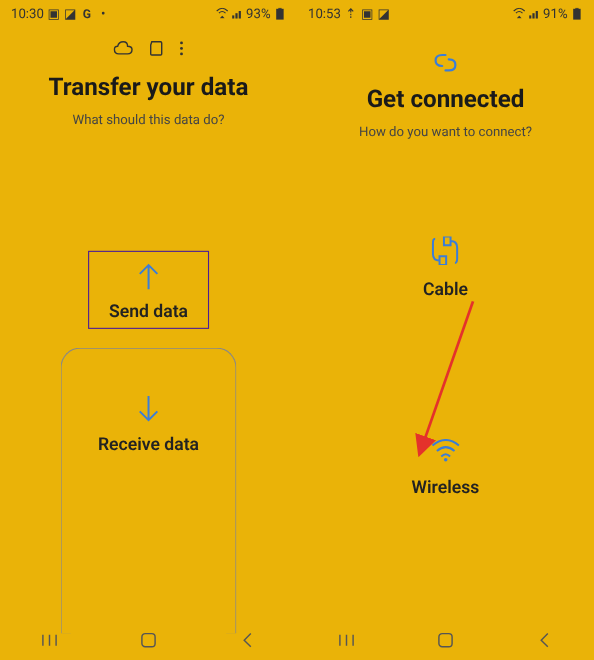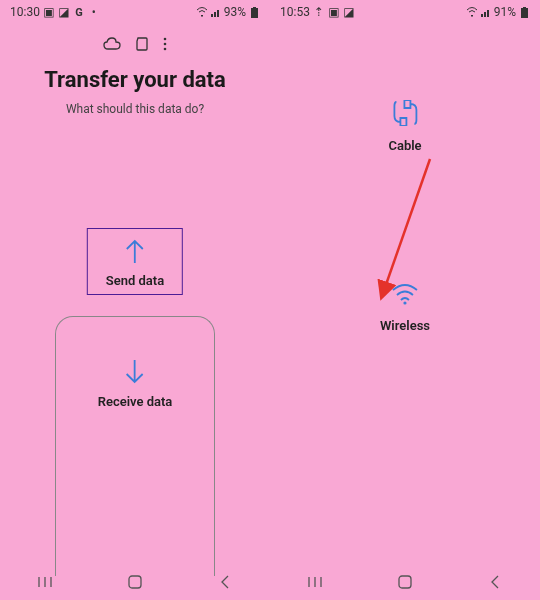--- a/index.html
+++ b/index.html
@@ -8,21 +8,21 @@
       height: 600px;
       background: #f8f8f8;
       font-family: -apple-system, BlinkMacSystemFont, 'Segoe UI', Roboto, sans-serif;
       display: flex;
       position: relative;
     }
     .phone {
       width: 270px;
       height: 600px;
       position: relative;
-      background: #f9a8d4;
+      background: #eab308;
     }
     .status-bar {
       display: flex;
       justify-content: space-between;
       align-items: center;
       padding: 4px 10px;
       font-size: 12px;
       color: #333;
       height: 24px;
     }
@@ -56,21 +56,21 @@
     .option {
       display: flex;
       flex-direction: column;
       align-items: center;
       gap: 8px;
       position: absolute;
       left: 50%;
       transform: translateX(-50%);
     }
     .option-label {
-      font-size: 13px;
+      font-size: 16px;
       font-weight: 600;
       color: #222;
     }
     .send-box {
       top: 100px;
       border: 1px solid #4c1d95;
       padding: 8px 18px 6px;
     }
     .receive-box { top: 230px; }
     .cable-box { top: 76px; }
@@ -233,20 +233,29 @@
       <span>91%</span>
       <span class="icon-sm">
         <svg width="7" height="11" viewBox="0 0 7 11">
             <rect x="2" y="0" width="3" height="1" fill="#333"></rect>
             <rect x="0" y="1" width="7" height="10" fill="#333"></rect>
           </svg>
       </span>
     </div>
   </div>
 
+  <div class="header" style="padding-top:24px">
+    <div class="header-icon">
+      <svg width="24" height="18" viewBox="0 0 24 18">
+          <path d="M9 12 Q3 12 3 7 Q3 2 9 2 L12 2 M15 6 Q21 6 21 11 Q21 16 15 16 L12 16" stroke="#3b7dd8" fill="none" stroke-width="2" stroke-linecap="round"></path>
+        </svg>
+    </div>
+    <div class="title">Get connected</div>
+    <div class="subtitle">How do you want to connect?</div>
+  </div>
 
   <div class="content">
     <div class="option cable-box">
       <span>
         <svg width="30" height="26" viewBox="0 0 30 26">
             <path d="M6 2 Q4 2 4 6 L4 16 Q4 22 10 22 M10 22 L10 18 L16 18 L16 26 L10 26 L10 22 M24 24 Q26 24 26 20 L26 10 Q26 4 20 4 M20 4 L20 8 L14 8 L14 0 L20 0 L20 4" stroke="#3b7dd8" fill="none" stroke-width="1.8"></path>
           </svg>
       </span>
       <span class="option-label">Cable</span>
     </div>

